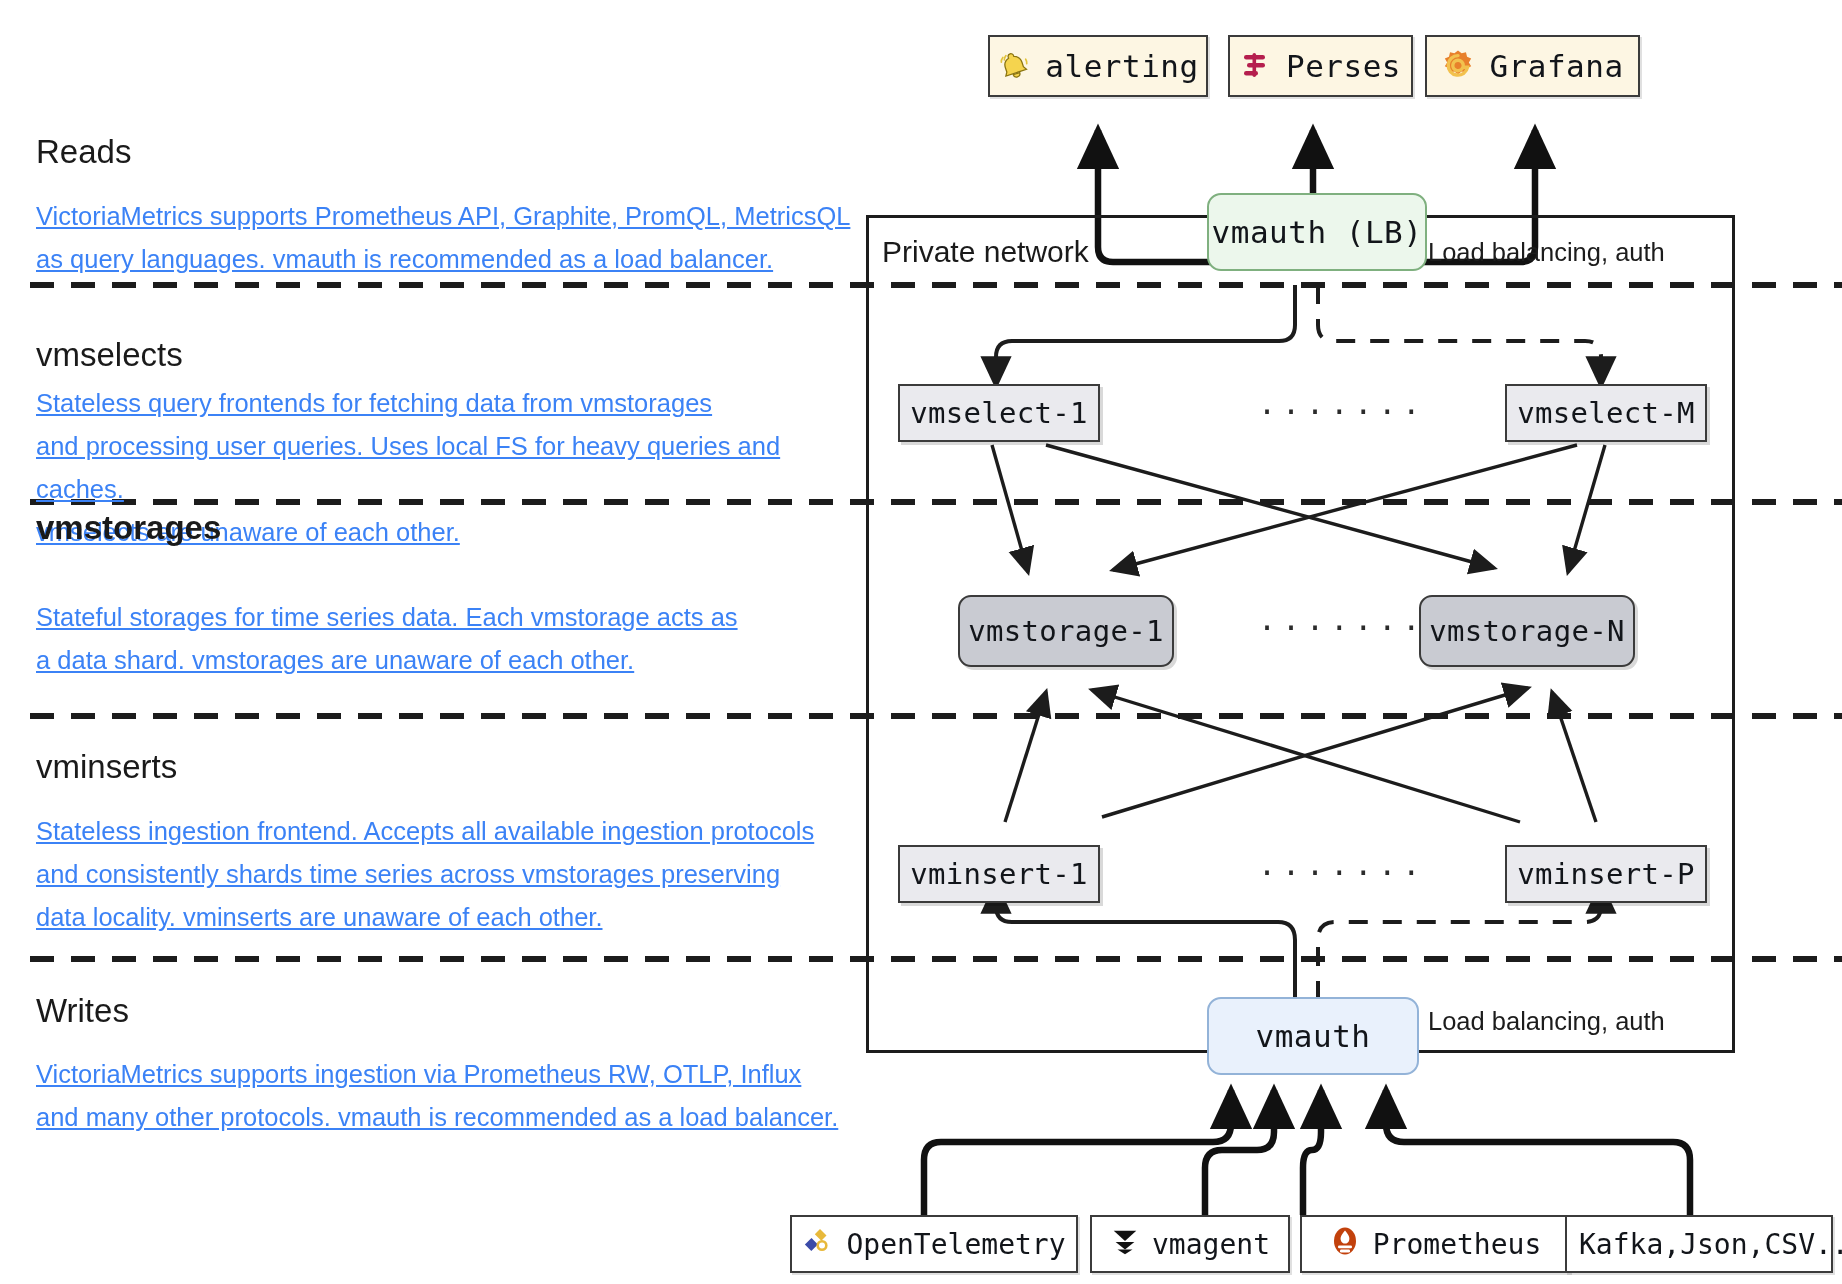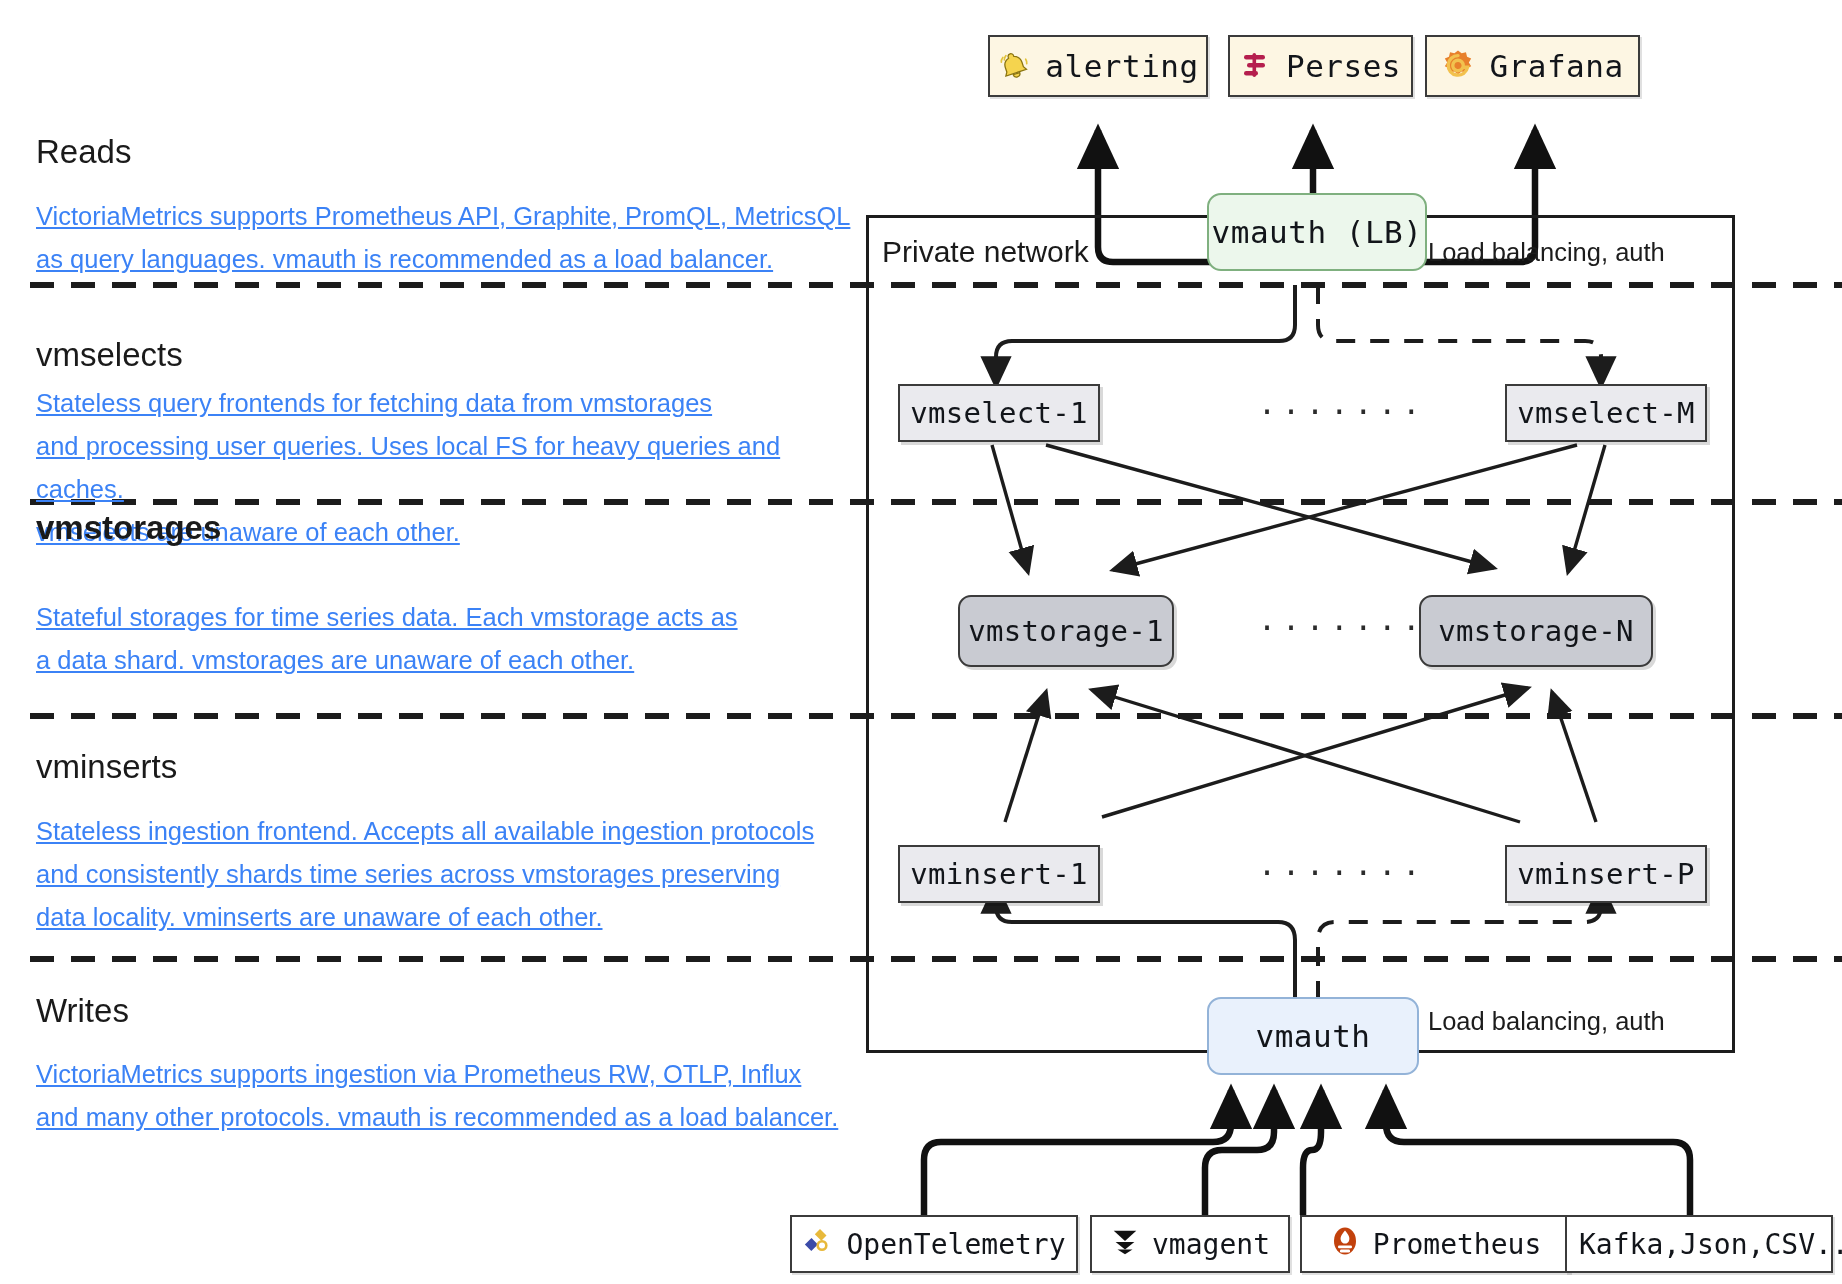--- a/index.html
+++ b/index.html
@@ -179,21 +179,21 @@
   </div>
   <div class="ellipsis" style="left:1258px; top:394px;">·······</div>
   <div class="node tier-select" style="left:1505px; top:384px; width:202px; height:58px;">
     <span>vmselect-M</span>
   </div>
 
   <div class="node tier-storage" style="left:958px; top:595px; width:216px; height:72px;">
     <span>vmstorage-1</span>
   </div>
   <div class="ellipsis" style="left:1258px; top:610px;">·······</div>
-  <div class="node tier-storage" style="left:1419px; top:595px; width:234px; height:72px;">
+  <div class="node tier-storage" style="left:1419px; top:595px; width:216px; height:72px;">
     <span>vmstorage-N</span>
   </div>
 
   <div class="node tier-insert" style="left:898px; top:845px; width:202px; height:58px;">
     <span>vminsert-1</span>
   </div>
   <div class="ellipsis" style="left:1258px; top:855px;">·······</div>
   <div class="node tier-insert" style="left:1505px; top:845px; width:202px; height:58px;">
     <span>vminsert-P</span>
   </div>

